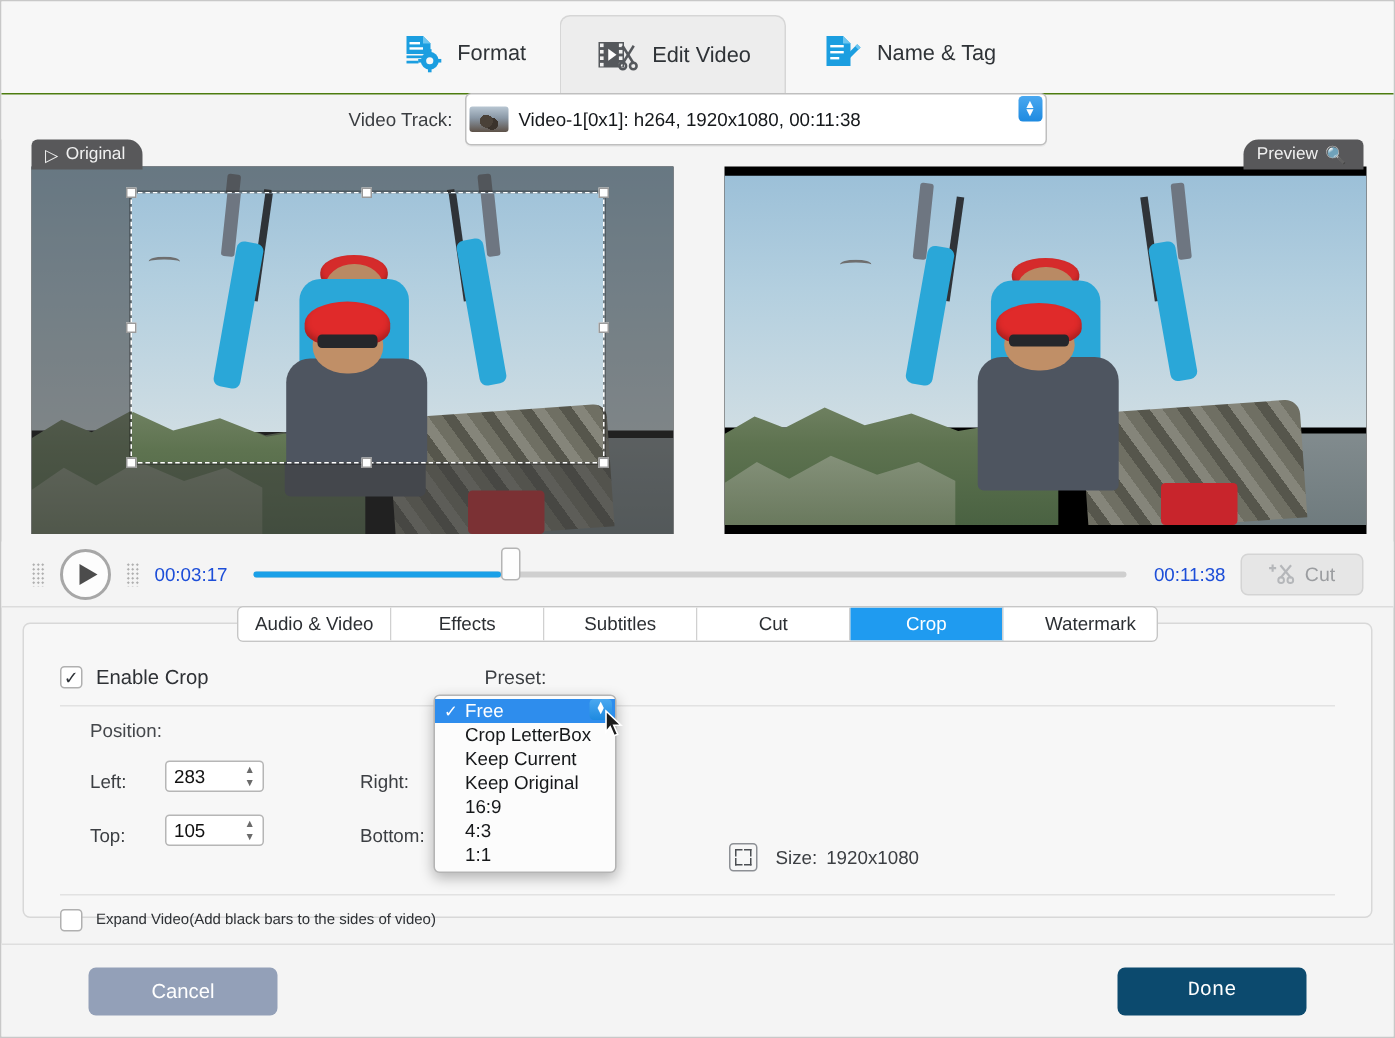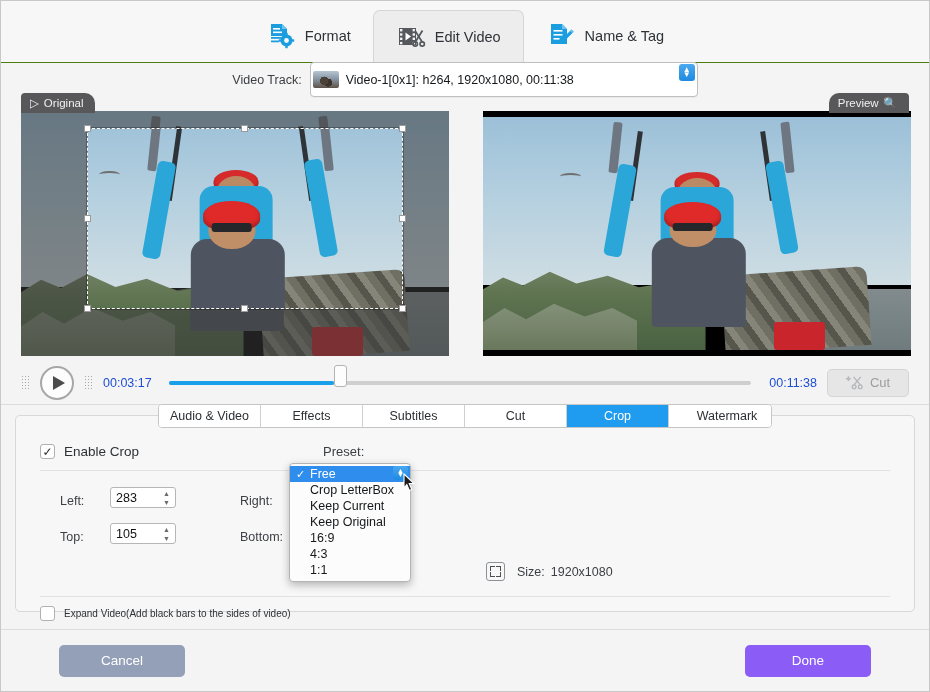--- a/index.html
+++ b/index.html
@@ -338,21 +338,21 @@
     background:#f4f4f4; border-top:1px solid #dedede;
     display:flex; align-items:center; justify-content:space-between;
     padding: 0 58px;
   }
   .btn {
     width: 126px; height: 32px; border-radius:5px;
     display:flex; align-items:center; justify-content:center;
     font-size:13.5px; cursor:pointer; border:none; color:#fff;
   }
   .btn.cancel { background:#93a0b8; }
-  .btn.done { background:#8b5cf6; }
+  .btn.done { background:#0c4a6e;font-family:Liberation Mono, monospace; }
 </style>
 </head>
 <body>
 
 <div class="window">
 
   <div class="topbar">
     <div class="toptabs">
 
       <div class="toptab">
@@ -569,20 +569,21 @@
 
     <div class="row1">
       <div class="chk on"></div>
       <span class="chkLabel">Enable Crop</span>
       <span class="presetLabel">Preset:</span>
     </div>
 
     <div class="divider"></div>
 
     <div class="posArea">
+      <div class="posTitle">Position:</div>
 
       <div class="fieldRow">
         <span class="flabel">Left:</span>
         <div class="stepper">
           <input value="283" style="">
           <span class="spin">
               <span>▲</span>
               <span>▼</span>
             </span>
         </div>

